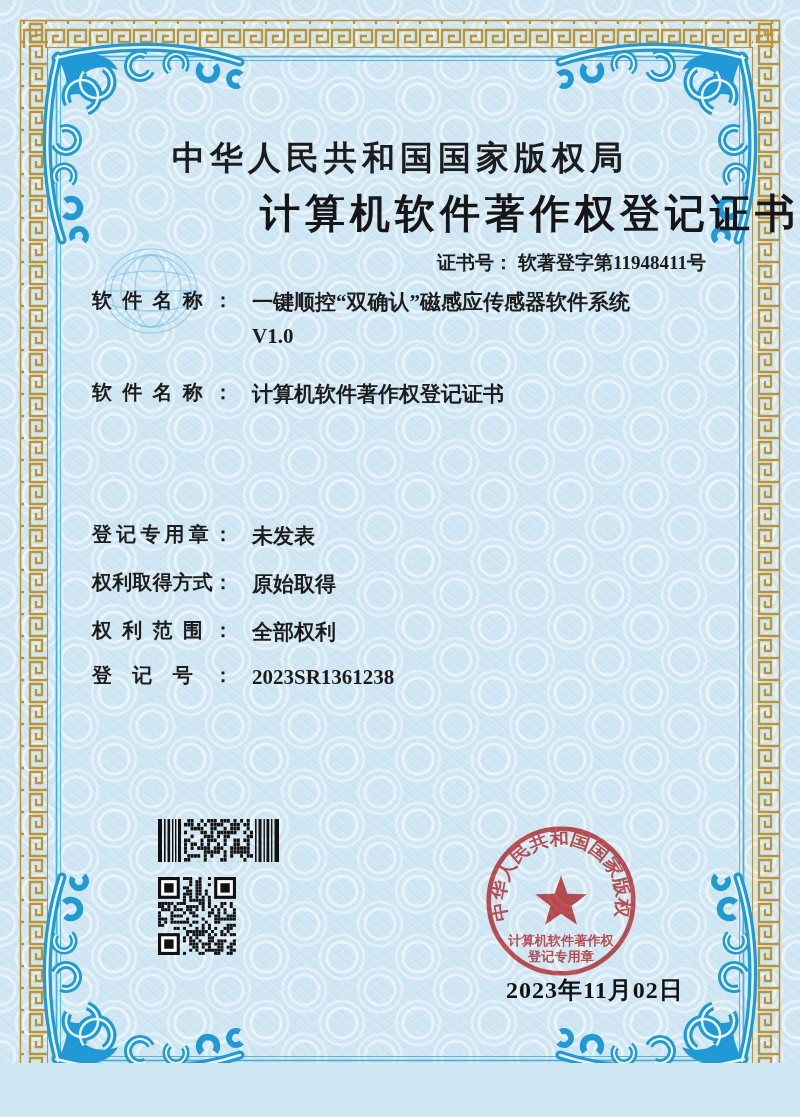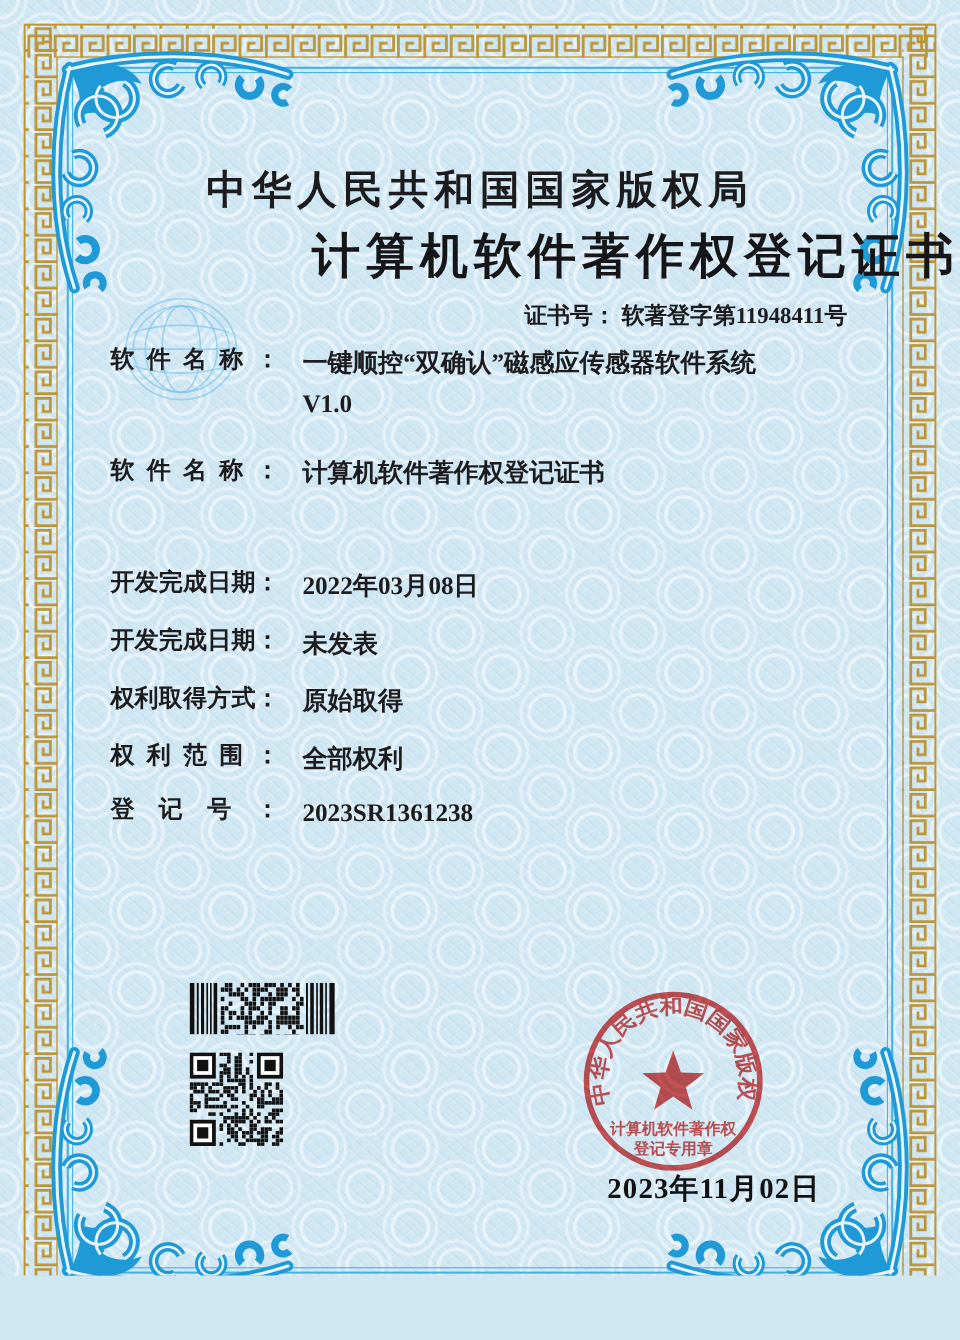--- a/index.html
+++ b/index.html
@@ -144,27 +144,23 @@
       <span>一键顺控“双确认”磁感应传感器软件系统</span><br>
       <span>V1.0</span>
     </span>
   </div>
 
   <div class="row" style="top:377px">
     <span class="flabel">软件名称：</span>
     <span class="fvalue">计算机软件著作权登记证书</span>
   </div>
 
-  <div class="row" style="top:471px">
-    <span class="flabel">开发完成日期：</span>
-    <span class="fvalue">2022年03月08日</span>
-  </div>
 
   <div class="row" style="top:519px">
-    <span class="flabel">开发完成日期：</span>
+    <span class="flabel">登记专用章：</span>
     <span class="fvalue">未发表</span>
   </div>
 
   <div class="row" style="top:615px">
     <span class="flabel">权利范围：</span>
     <span class="fvalue">全部权利</span>
   </div>
 
   <div class="row" style="top:567px">
     <span class="flabel">权利取得方式：</span>

